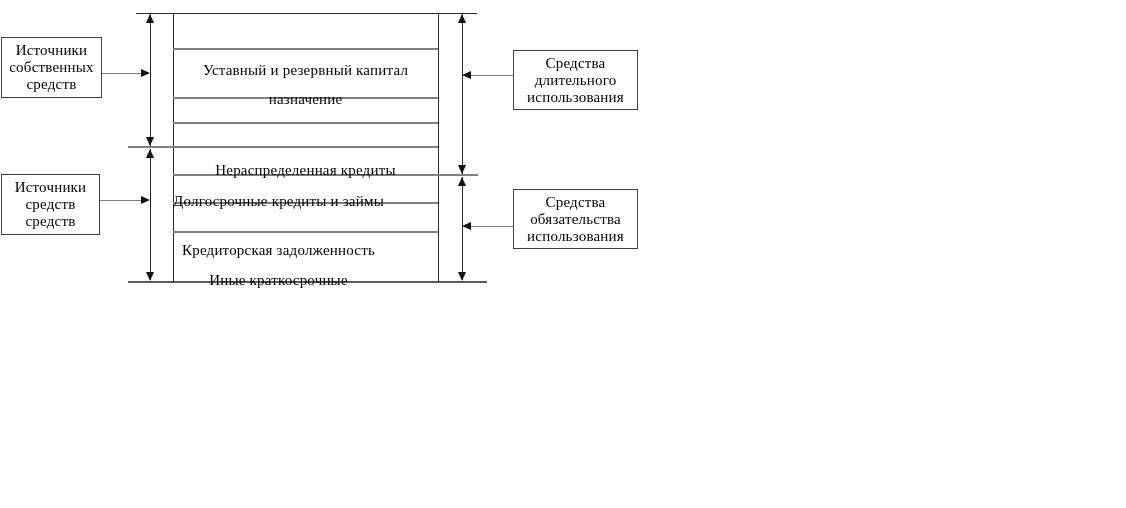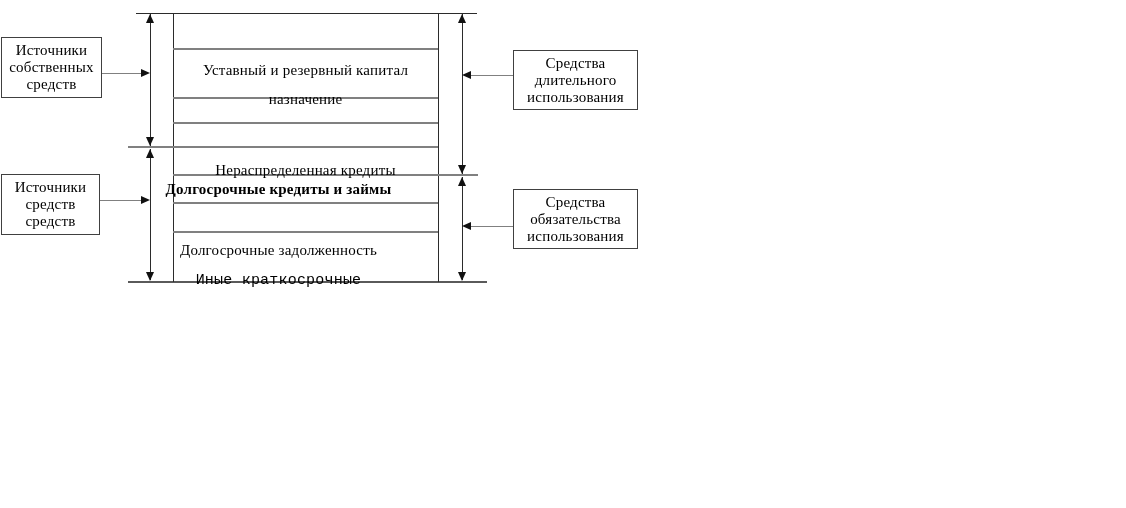--- a/index.html
+++ b/index.html
@@ -47,21 +47,21 @@
     left: 173px;
     width: 265px;
     text-align: center;
     font-size: 15px;
     line-height: 18px;
     letter-spacing: 0.2px;
     white-space: nowrap;
     margin-top: 40px;
   }
   .row-text.two { line-height: 22px; }
-  .row-text.tight { line-height: 17px; font-family: Liberation Mono, monospace; }
+  .row-text.tight { line-height: 17px; }
   .row-text.shift { transform: translateX(-27px); }
 </style>
 </head>
 <body>
 
 <div class="canvas">
 
   <div class="hline thin dark" style="left:136px; top:13px; width:341px;"></div>
   <div class="hline" style="left:128px; top:281px; width:359px; background:#5a5a5a;"></div>
 
@@ -134,26 +134,26 @@
 
   <div class="row-text two" style="top:48px;">
     <div>назначение</div>
   </div>
 
 
   <div class="row-text" style="top:121px;">
     <div>Нераспределенная кредиты</div>
   </div>
 
-  <div class="row-text shift" style="top:140px;font-weight:bold;">
+  <div class="row-text shift" style="top:152px;">
     <div>Долгосрочные кредиты и займы</div>
   </div>
 
 
   <div class="row-text shift" style="top:201px;">
-    <div>Долгосрочные задолженность</div>
+    <div>Кредиторская задолженность</div>
   </div>
 
   <div class="row-text tight shift" style="top:232px;">
     <div>Иные краткосрочные</div>
   </div>
 
 </div>
 
 </body></html>

